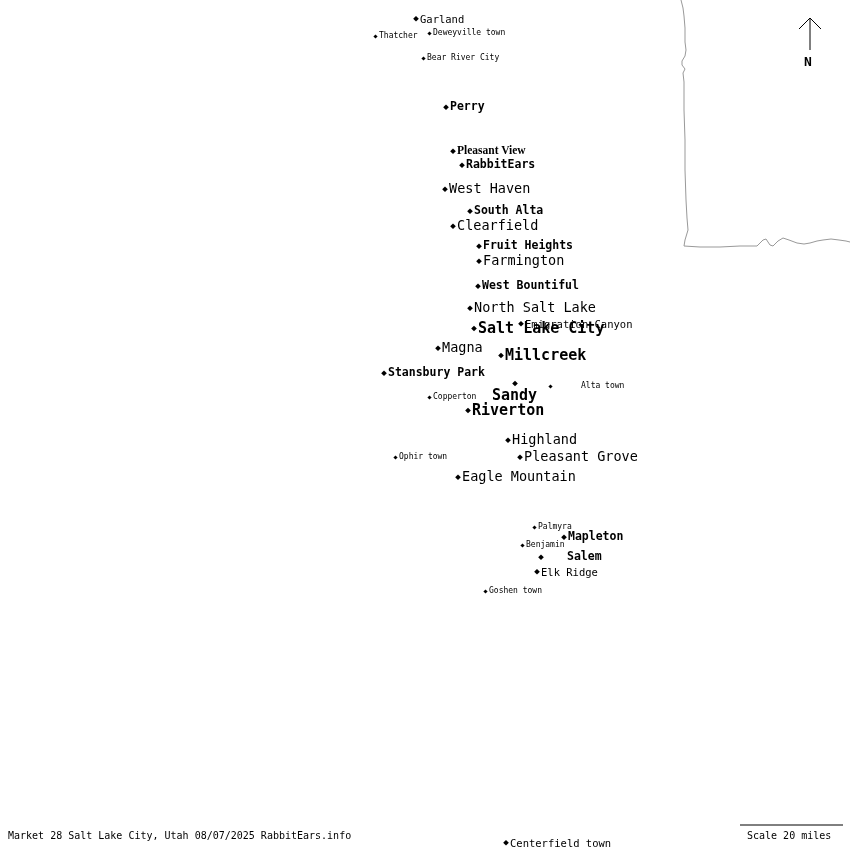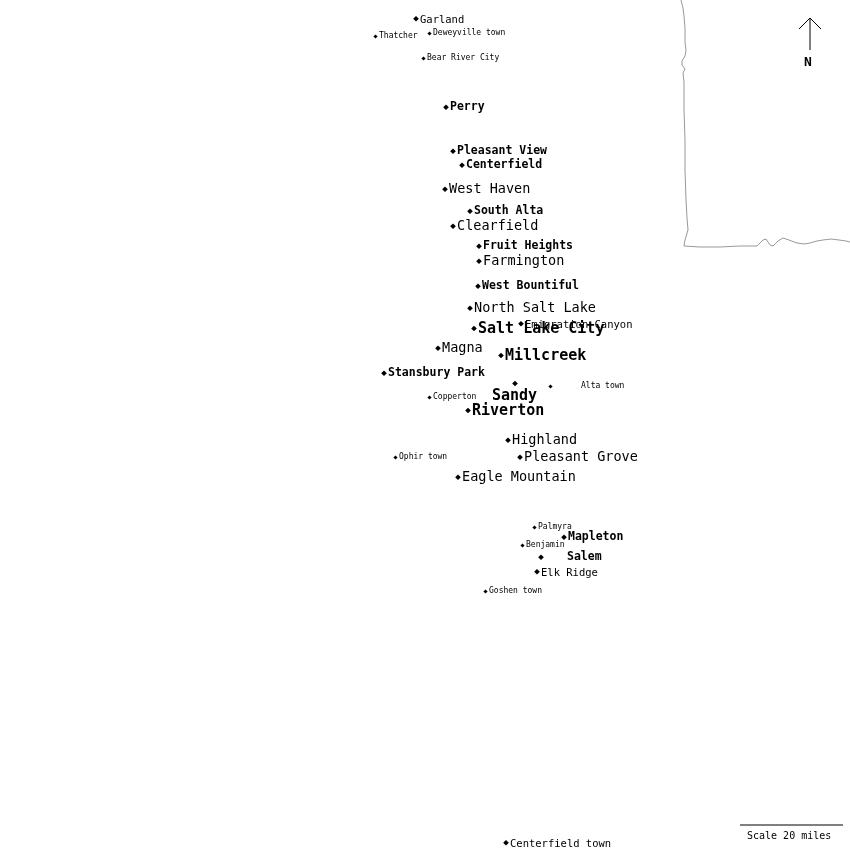--- a/index.html
+++ b/index.html
@@ -102,27 +102,27 @@
         <span>Deweyville town</span>
       </div>
       <div class="city sz-tiny" style="left: 422px; top: 58px;">
         <span class="diamond"></span>
         <span>Bear River City</span>
       </div>
       <div class="city sz-medium-bold" style="left: 444px; top: 107px;">
         <span class="diamond"></span>
         <span>Perry</span>
       </div>
-      <div class="city sz-medium-bold" style="left: 451px; top: 151px;">
+      <div class="city sz-medium-bold" style="left: 451px; top: 151px; font-family: Liberation Serif, serif;">
         <span class="diamond"></span>
         <span>Pleasant View</span>
       </div>
       <div class="city sz-medium-bold" style="left: 460px; top: 165px;">
         <span class="diamond"></span>
-        <span>Centerfield</span>
+        <span>RabbitEars</span>
       </div>
       <div class="city sz-large" style="left: 443px; top: 189px;">
         <span class="diamond"></span>
         <span>West Haven</span>
       </div>
       <div class="city sz-medium-bold" style="left: 468px; top: 211px;">
         <span class="diamond"></span>
         <span>South Alta</span>
       </div>
       <div class="city sz-large" style="left: 451px; top: 226px;">
@@ -222,16 +222,17 @@
         <span>Goshen town</span>
       </div>
       <div class="city sz-medium" style="left: 504px; top: 843px;">
         <span class="diamond"></span>
         <span>Centerfield town</span>
       </div>
     </div>
 
   <div class="north-n">N</div>
 
+  <div class="attribution">Market 28 Salt Lake City, Utah 08/07/2025 RabbitEars.info</div>
 
   <div class="scale-label">Scale 20 miles</div>
 
 </div>
 
 </body></html>

